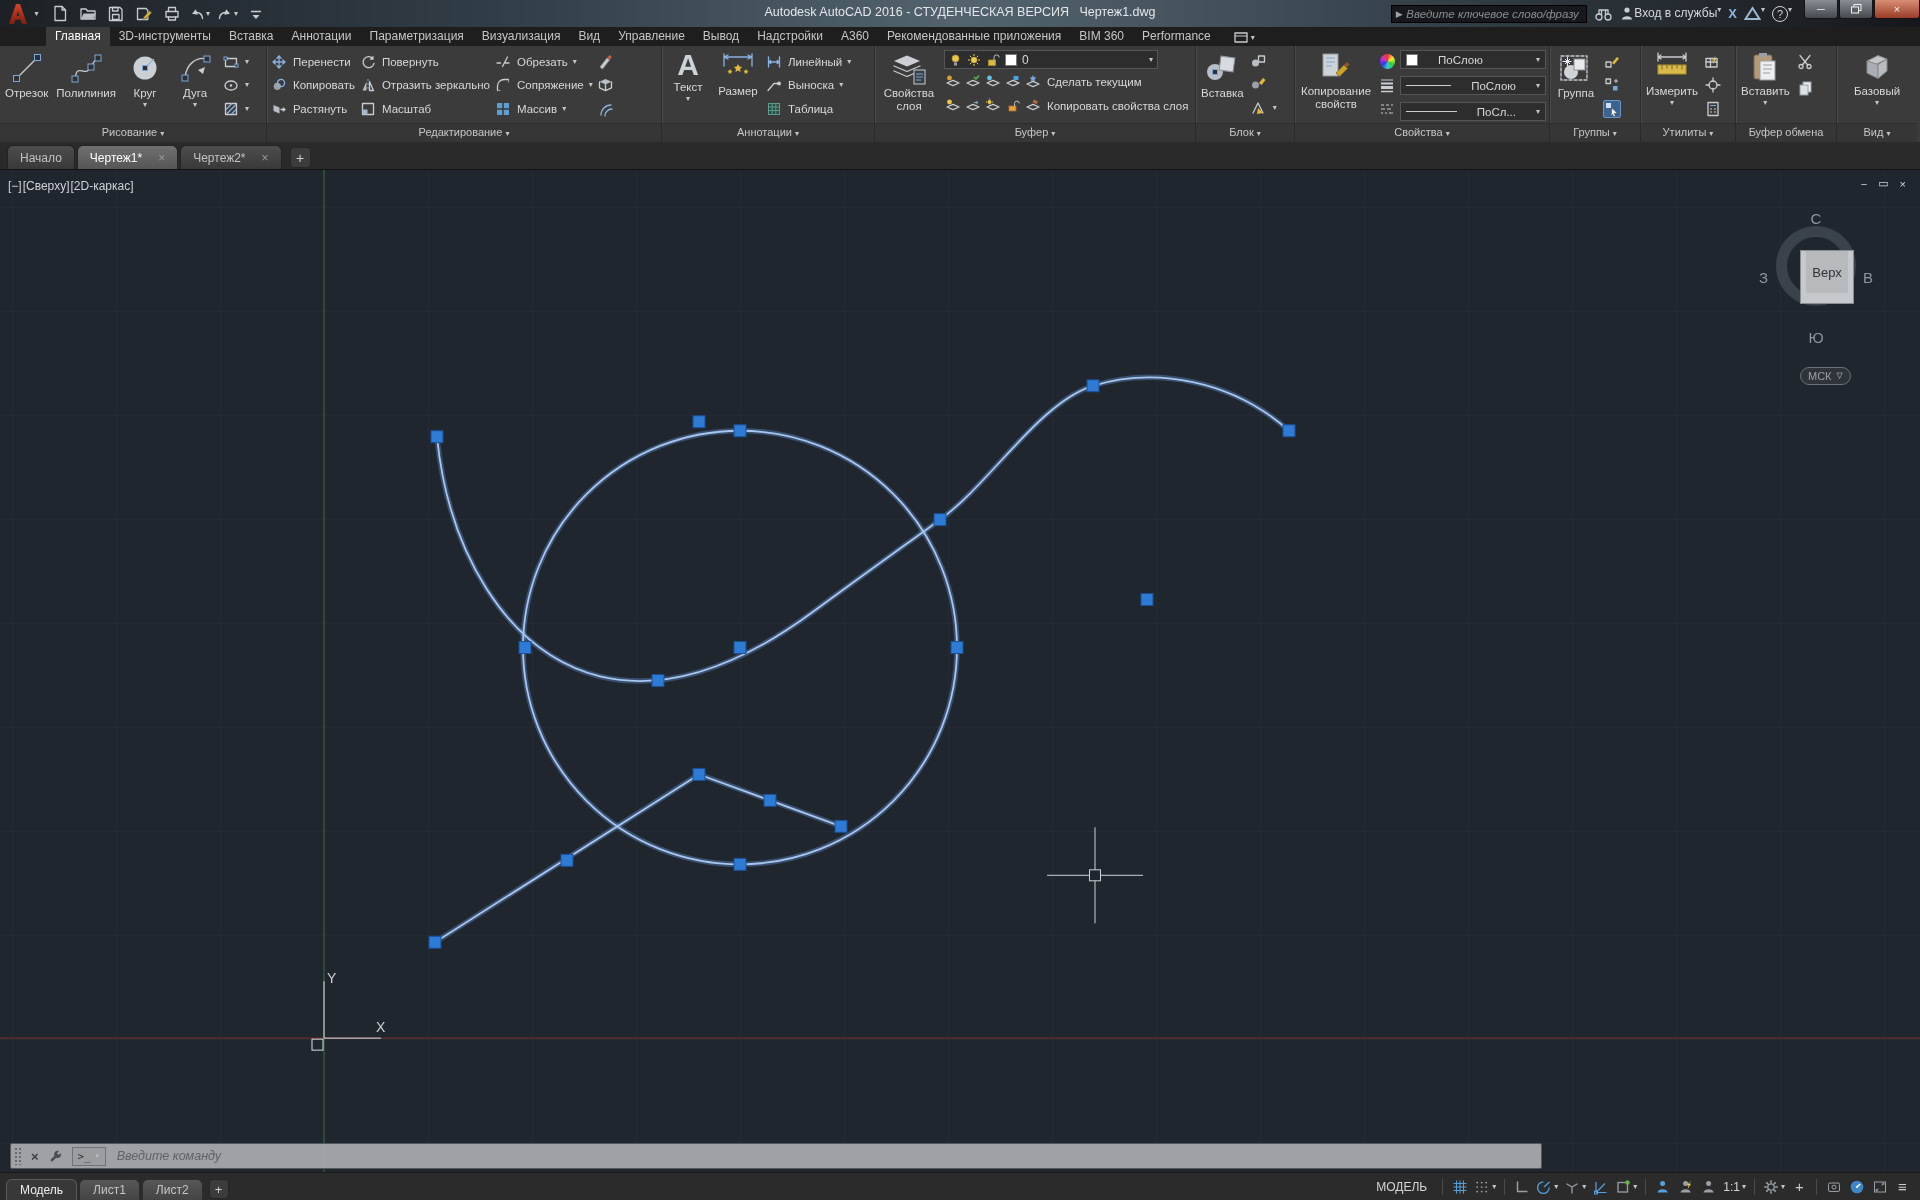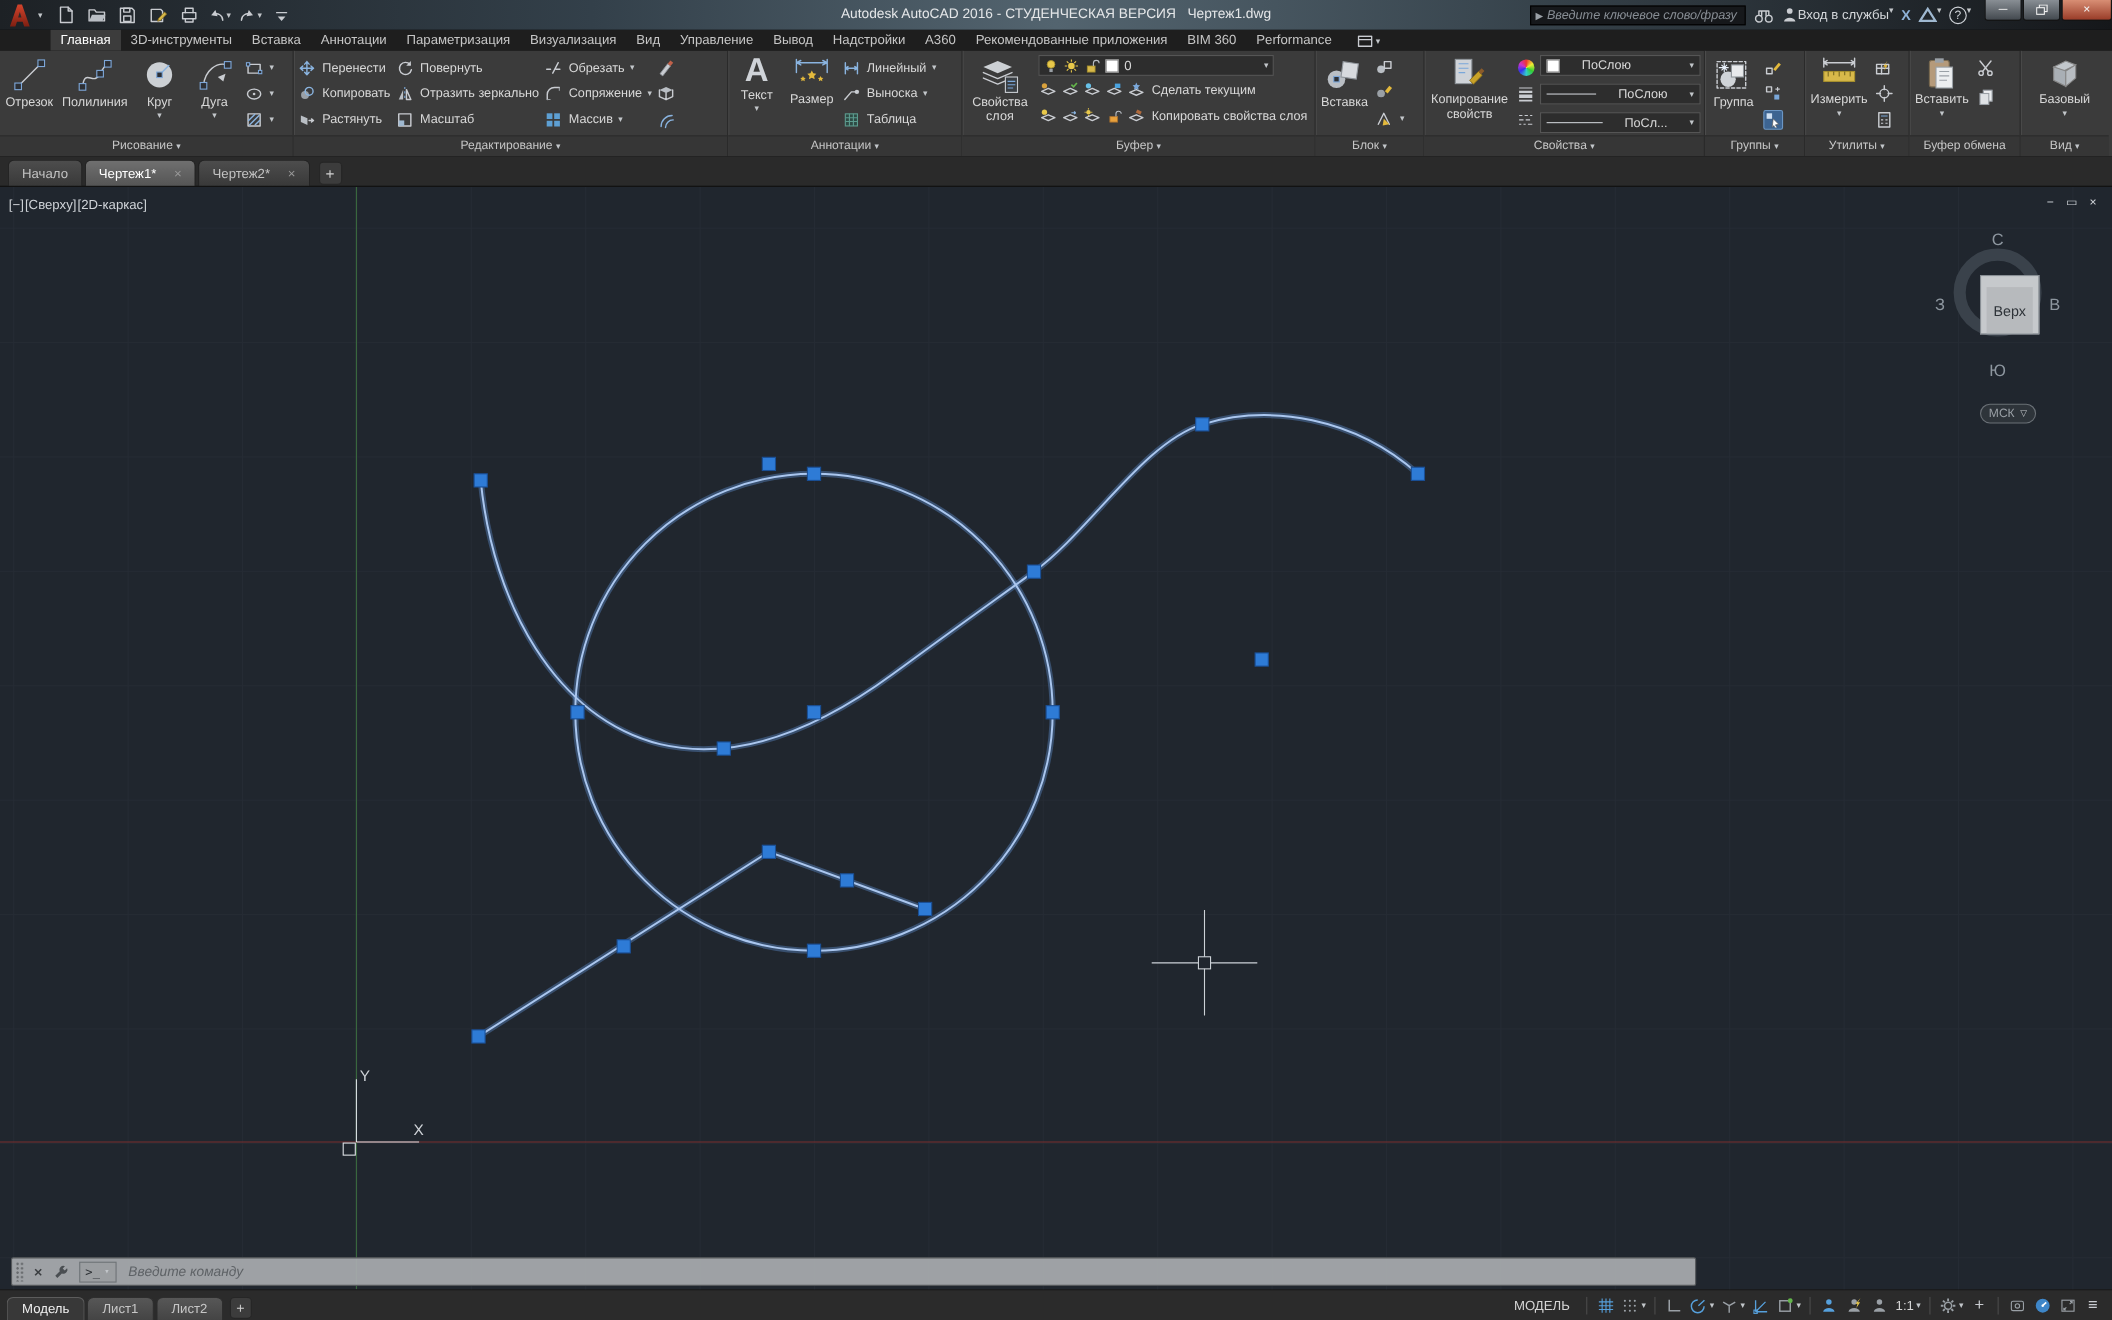--- a/index.html
+++ b/index.html
@@ -62,21 +62,21 @@
 .fplus{width:21px;height:21px;border-radius:4px;background:#3c3c3c;border:1px solid #262626;color:#cfcfcf;display:flex;align-items:center;justify-content:center;margin:0 0 1px 6px;font-size:14px}
 
 .vp{position:relative;flex:1;background-color:#20262e;border-top:1px solid #121212;overflow:hidden;
  background-image:linear-gradient(#252b34 1px,transparent 1px),linear-gradient(90deg,#252b34 1px,transparent 1px);
  background-size:104px 104px;background-position:12px 37px}
 #draw-svg{position:absolute;inset:0;width:100%;height:100%}
 .vplabel{position:absolute;top:9px;left:8px;font-size:12px;color:#cfd3d8;display:flex;gap:1px}
 .vpwin{position:absolute;top:7px;right:14px;display:flex;gap:11px;align-items:center;color:#cfd3d8;font-size:11px}
 .vcube{position:absolute;left:1767px;top:45px;width:120px;height:178px}
 .vring{position:absolute;left:9px;top:11px;width:80px;height:80px;border:11px solid #3a424b;border-radius:50%}
-.vface{position:absolute;left:33px;top:35px;width:54px;height:54px;background:#c6c9cc;border:1px solid #878d93;display:flex;align-items:flex-end;justify-content:center}
+.vface{position:absolute;left:33px;top:35px;width:54px;height:54px;background:#c6c9cc;border:1px solid #878d93;display:flex;align-items:flex-start;justify-content:center}
 .vface .in{width:42px;height:42px;background:#b7babd;display:flex;align-items:center;justify-content:center;font-size:13px;color:#2e3338}
 .vn{position:absolute;color:#8d969f;font-size:15px}
 .wcs{position:absolute;left:33px;top:152px;height:18px;padding:0 7px;border:1px solid #6a7076;border-radius:9px;background:rgba(58,64,70,.55);color:#9aa0a6;font-size:11px;display:flex;align-items:center;gap:5px}
 
 .cmdbar{position:absolute;left:10px;bottom:3px;width:1532px;height:26px;display:flex;align-items:center;background:rgba(168,171,174,.93);border:1px solid #55585b;border-radius:2px}
 .cgrip{width:8px;height:18px;margin-left:3px;background-image:radial-gradient(#66696c 1px,transparent 1.2px);background-size:4px 4px}
 .cmdleft{display:flex;align-items:center;gap:9px;padding:0 9px;color:#3a3d40;font-size:13px}
 .cmdchip{display:flex;align-items:center;gap:4px;background:#9b9ea1;border:1px solid #6e7377;height:19px;padding:0 5px;color:#2e3236;font-family:"DejaVu Sans Mono",monospace;font-size:11px}
 .cmdph{font-style:italic;color:#5e6266;font-size:12.5px;margin-left:11px}
 

